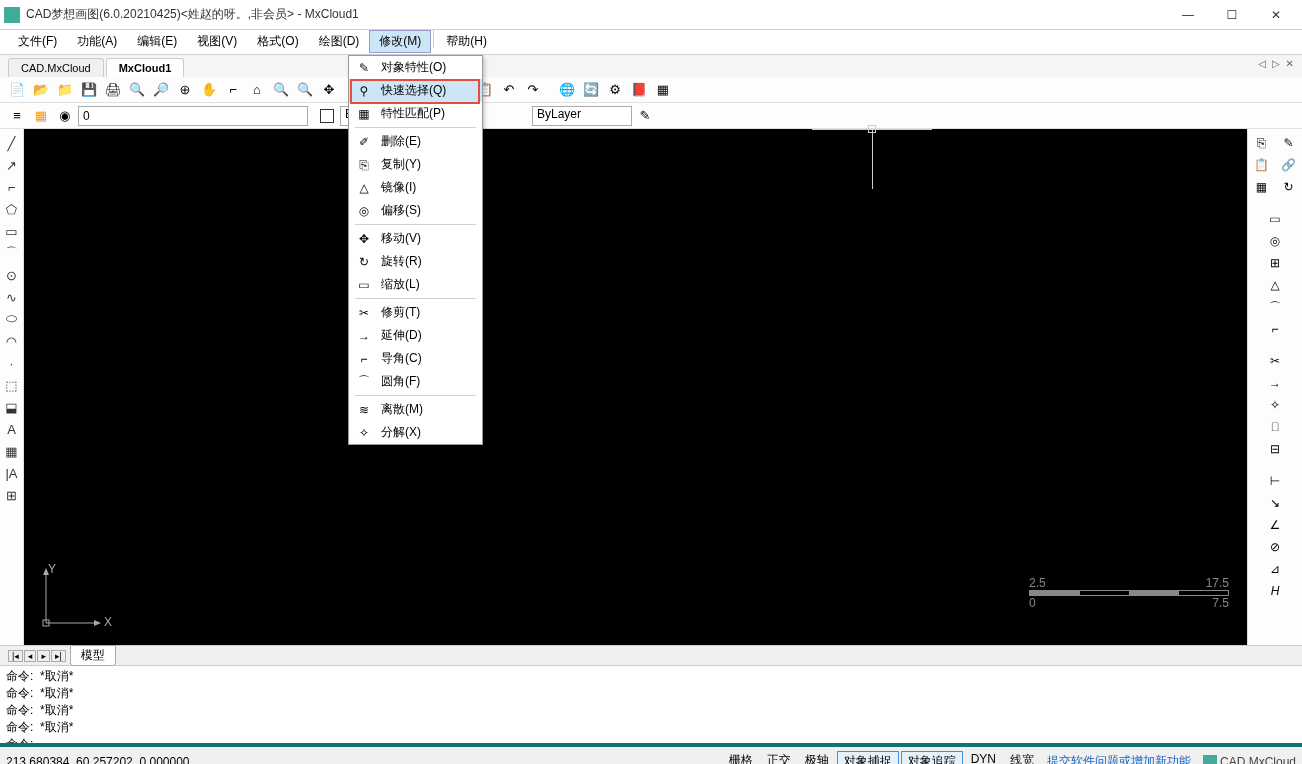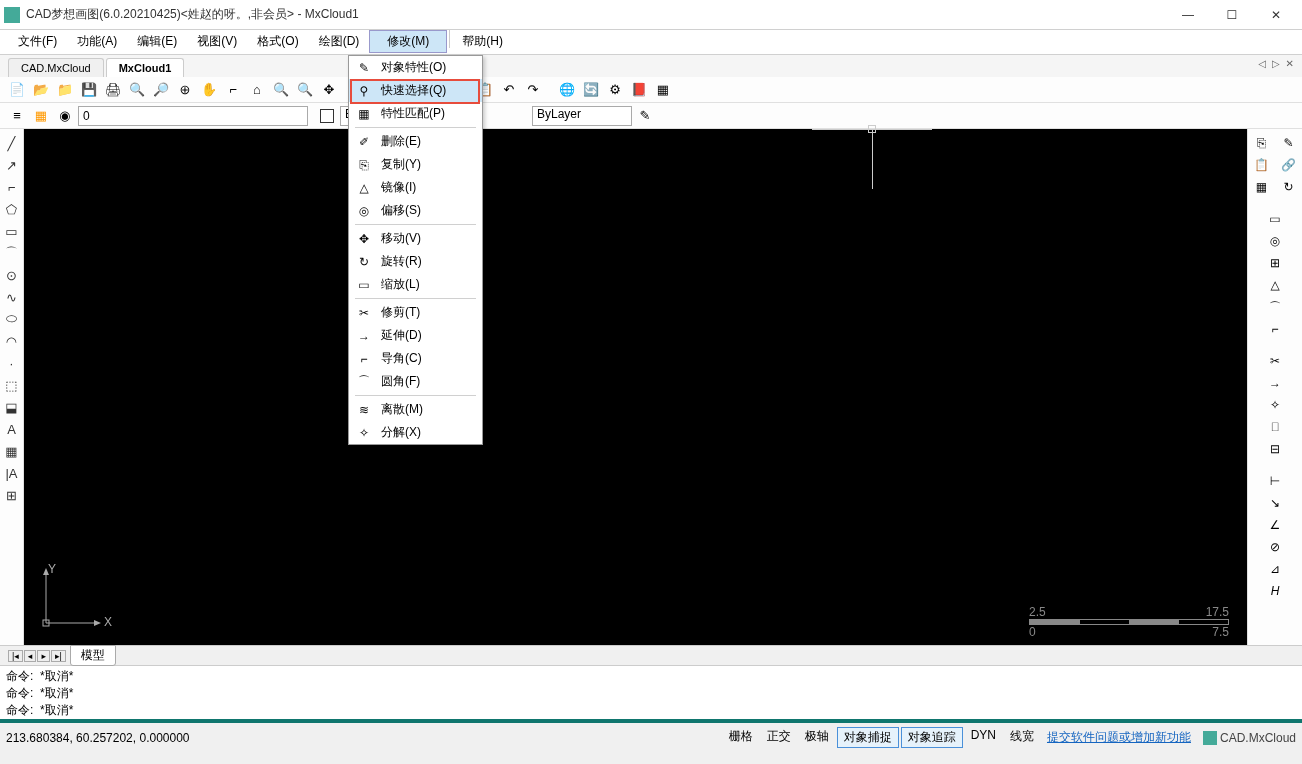--- a/index.html
+++ b/index.html
@@ -7,21 +7,21 @@
 
 
 .titlebar { height: 30px; background: #fff; display: flex; align-items: center; padding: 0 4px; border-bottom: 1px solid #d0d0d0; }
 .titlebar .app-icon { width: 16px; height: 16px; background: #4a9; margin-right: 6px; }
 .titlebar .title { flex: 1; color: #333; }
 .titlebar .winbtn { width: 44px; height: 28px; display: flex; align-items: center; justify-content: center; color: #333; }
 
 
 .menubar { height: 25px; background: #fff; display: flex; align-items: flex-start; padding: 0 8px; border-bottom: 1px solid #d0d0d0; }
 .menubar .mitem { padding: 3px 10px; cursor: pointer; }
-.menubar .mitem.active { background: #cde6f7; border: 1px solid #99c; padding: 2px 17px; }
+.menubar .mitem.active { background: #cde6f7; border: 1px solid #99c; padding: 2px 9px; }
 .menubar .sep { width: 1px; height: 18px; background: #ccc; margin: 0 2px; }
 
 
 .doctabs { height: 22px; background: #f5f5f5; display: flex; align-items: flex-end; padding: 0 8px; position: relative; }
 .doctabs .dtab { padding: 3px 12px; background: #f0f0f0; border: 1px solid #ccc; border-bottom: none; margin-right: 2px; border-radius: 3px 3px 0 0; font-size: 11px; }
 .doctabs .dtab.active { background: #fff; font-weight: bold; margin-top: 20px; }
 .doctabs .nav { position: absolute; right: 6px; top: 3px; display: flex; gap: 2px; align-items: center;}
 .doctabs .nav span { font-size: 10px; color: #666; padding: 0 2px; cursor: pointer;}
 
 
@@ -40,21 +40,21 @@
 .canvas { position: absolute; inset: 0; background: #000; }
 .rtoolbar { width: 55px; background: #fdfdfd; border-left: 1px solid #e0e0e0; display: flex; flex-direction: column; padding-top: 4px; gap: 2px; }
 .rtoolbar .row { display: flex; justify-content: space-around; }
 .rbtn { width: 22px; height: 20px; display: flex; align-items: center; justify-content: center; font-size: 12px; cursor: pointer; }
 
 
 .ucs { position: absolute; left: 12px; bottom: 10px; color: #aaa; font-size: 10px; }
 .ucs svg { overflow: visible; }
 
 
-.ruler { position: absolute; right: 18px; bottom: 6px; color: #888; font-size: 10px; }
+.ruler { position: absolute; right: 18px; bottom: 35px; color: #888; font-size: 10px; }
 .ruler .bar { width: 200px; height: 6px; border: 1px solid #888; display: flex; }
 .ruler .bar div { flex: 1; }
 .ruler .bar div:nth-child(odd){ background:#888; }
 .ruler .lbls { display: flex; justify-content: space-between; width: 200px; }
 
 
 .crosshair { position: absolute; left: 848px; top: 0px; pointer-events: none; }
 .crosshair .h { position: absolute; width: 120px; height: 1px; background: #ccc; left: -60px; top: 0; }
 .crosshair .v { position: absolute; height: 60px; width: 1px; background: #ccc; left: 0; top: 0; }
 .crosshair .box { position: absolute; width: 8px; height: 8px; border: 1px solid #ccc; left: -4px; top: -4px; }
@@ -67,21 +67,21 @@
 .dropdown .dsep { height: 1px; background: #d0d0d0; margin: 2px 6px; }
 .highlight-box { position: absolute; left: 350px; top: 79px; width: 130px; height: 25px; border: 2px solid #e74c3c; z-index: 101; pointer-events:none;}
 
 
 .btabs { height: 20px; background: #f0f0f0; display: flex; align-items: center; padding: 0 8px; font-size: 11px; border-top: 1px solid #ccc;}
 .btabs .nav { display:flex; gap:1px; margin-right:4px;}
 .btabs .nav span { border:1px solid #aaa; padding:0 3px; font-size:9px; background:#eee;}
 .btabs .btab { padding: 1px 10px; background: #fff; border: 1px solid #aaa; border-radius: 0 0 3px 3px;}
 
 
-.cmdwin { height: 54px; background: #fff; border-top: 1px solid #ccc; padding: 2px 6px; overflow: hidden; font-family: "SimSun", monospace; font-size: 12px;}
+.cmdwin { height: 78px; background: #fff; border-top: 1px solid #ccc; padding: 2px 6px; overflow: hidden; font-family: "SimSun", monospace; font-size: 12px;}
 .cmdwin .line { white-space: pre; }
 
 
 .statusbar { height: 33px; background: #f0f0f0; border-top: 4px solid #0f766e; display: flex; align-items: center; padding: 0 6px; font-size: 12px;}
 .statusbar .coords { flex: 0 0 280px; }
 .statusbar .spacer { flex: 1; }
 .statusbar .sbtn { padding: 1px 6px; margin: 0 1px; cursor: pointer; }
 .statusbar .sbtn.on { border: 1px solid #4a90d9; background: #e6f2fb; }
 .statusbar .link { color: #1565c0; text-decoration: underline; cursor: pointer; margin: 0 6px;}
 .statusbar .brand { color: #444; margin-left: 6px; display:flex; align-items:center; gap:3px;}

